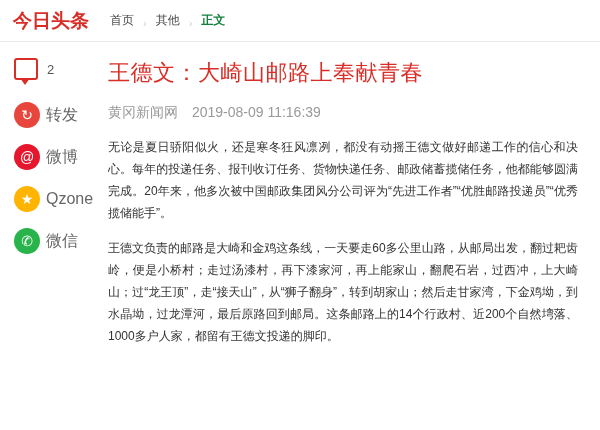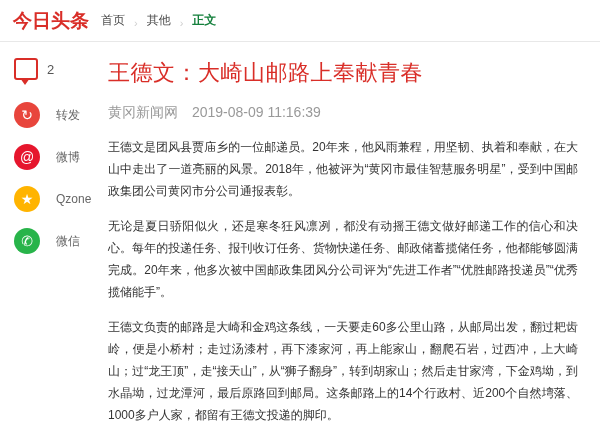--- a/index.html
+++ b/index.html
@@ -33,21 +33,21 @@
   .logo {
     font-size: 19px;
     font-weight: bold;
     color: #d92e28;
     letter-spacing: 0px;
     white-space: nowrap;
   }
   .crumbs {
     display: flex;
     align-items: flex-end;
-    margin-left: 10px;
+    margin-left: 19px;
     font-size: 12px;
     color: #555;
   }
   .crumb {
     color: #4a4a4a;
     text-decoration: none;
     padding: 0 2px;
     white-space: nowrap;
   }
   .crumb.current {
@@ -81,23 +81,23 @@
     border-radius: 50%;
     display: flex;
     align-items: center;
     justify-content: center;
     color: #fff;
     font-size: 14px;
     line-height: 1;
     flex: 0 0 auto;
   }
   .rail-label {
-    font-size: 12px;
+    font-size: 16px;
     color: #666;
-    margin-left: 16px;
+    margin-left: 6px;
     white-space: nowrap;
   }
   .comment-item {
     margin-bottom: 22px;
   }
   .comment-icon {
     width: 24px;
     height: 22px;
     border: 2px solid #d92e28;
     border-radius: 3px;
@@ -202,18 +202,17 @@
     </div>
 
   </div>
 
   <div class="article">
     <h1 class="title">王德文：大崎山邮路上奉献青春</h1>
     <div class="meta">
       <span>黄冈新闻网</span>
       <span>2019-08-09 11:16:39</span>
     </div>
-    <p class="para">王德文是团风县贾庙乡的一位邮递员。20年来，他风雨兼程，用坚韧、执着和奉献，在大山中走出了一道亮丽的风景。2018年，他被评为“黄冈市最佳智慧服务明星”，受到中国邮政集团公司黄冈市分公司通报表彰。</p>
     <p class="para">无论是夏日骄阳似火，还是寒冬狂风凛冽，都没有动摇王德文做好邮递工作的信心和决心。每年的投递任务、报刊收订任务、货物快递任务、邮政储蓄揽储任务，他都能够圆满完成。20年来，他多次被中国邮政集团风分公司评为“先进工作者”“优胜邮路投递员”“优秀揽储能手”。</p>
     <p class="para">王德文负责的邮路是大崎和金鸡这条线，一天要走60多公里山路，从邮局出发，翻过耙齿岭，便是小桥村；走过汤漆村，再下漆家河，再上能家山，翻爬石岩，过西冲，上大崎山；过“龙王顶”，走“接天山”，从“狮子翻身”，转到胡家山；然后走甘家湾，下金鸡坳，到水晶坳，过龙潭河，最后原路回到邮局。这条邮路上的14个行政村、近200个自然塆落、1000多户人家，都留有王德文投递的脚印。</p>
   </div>
 
 </div>
 
 </body></html>

